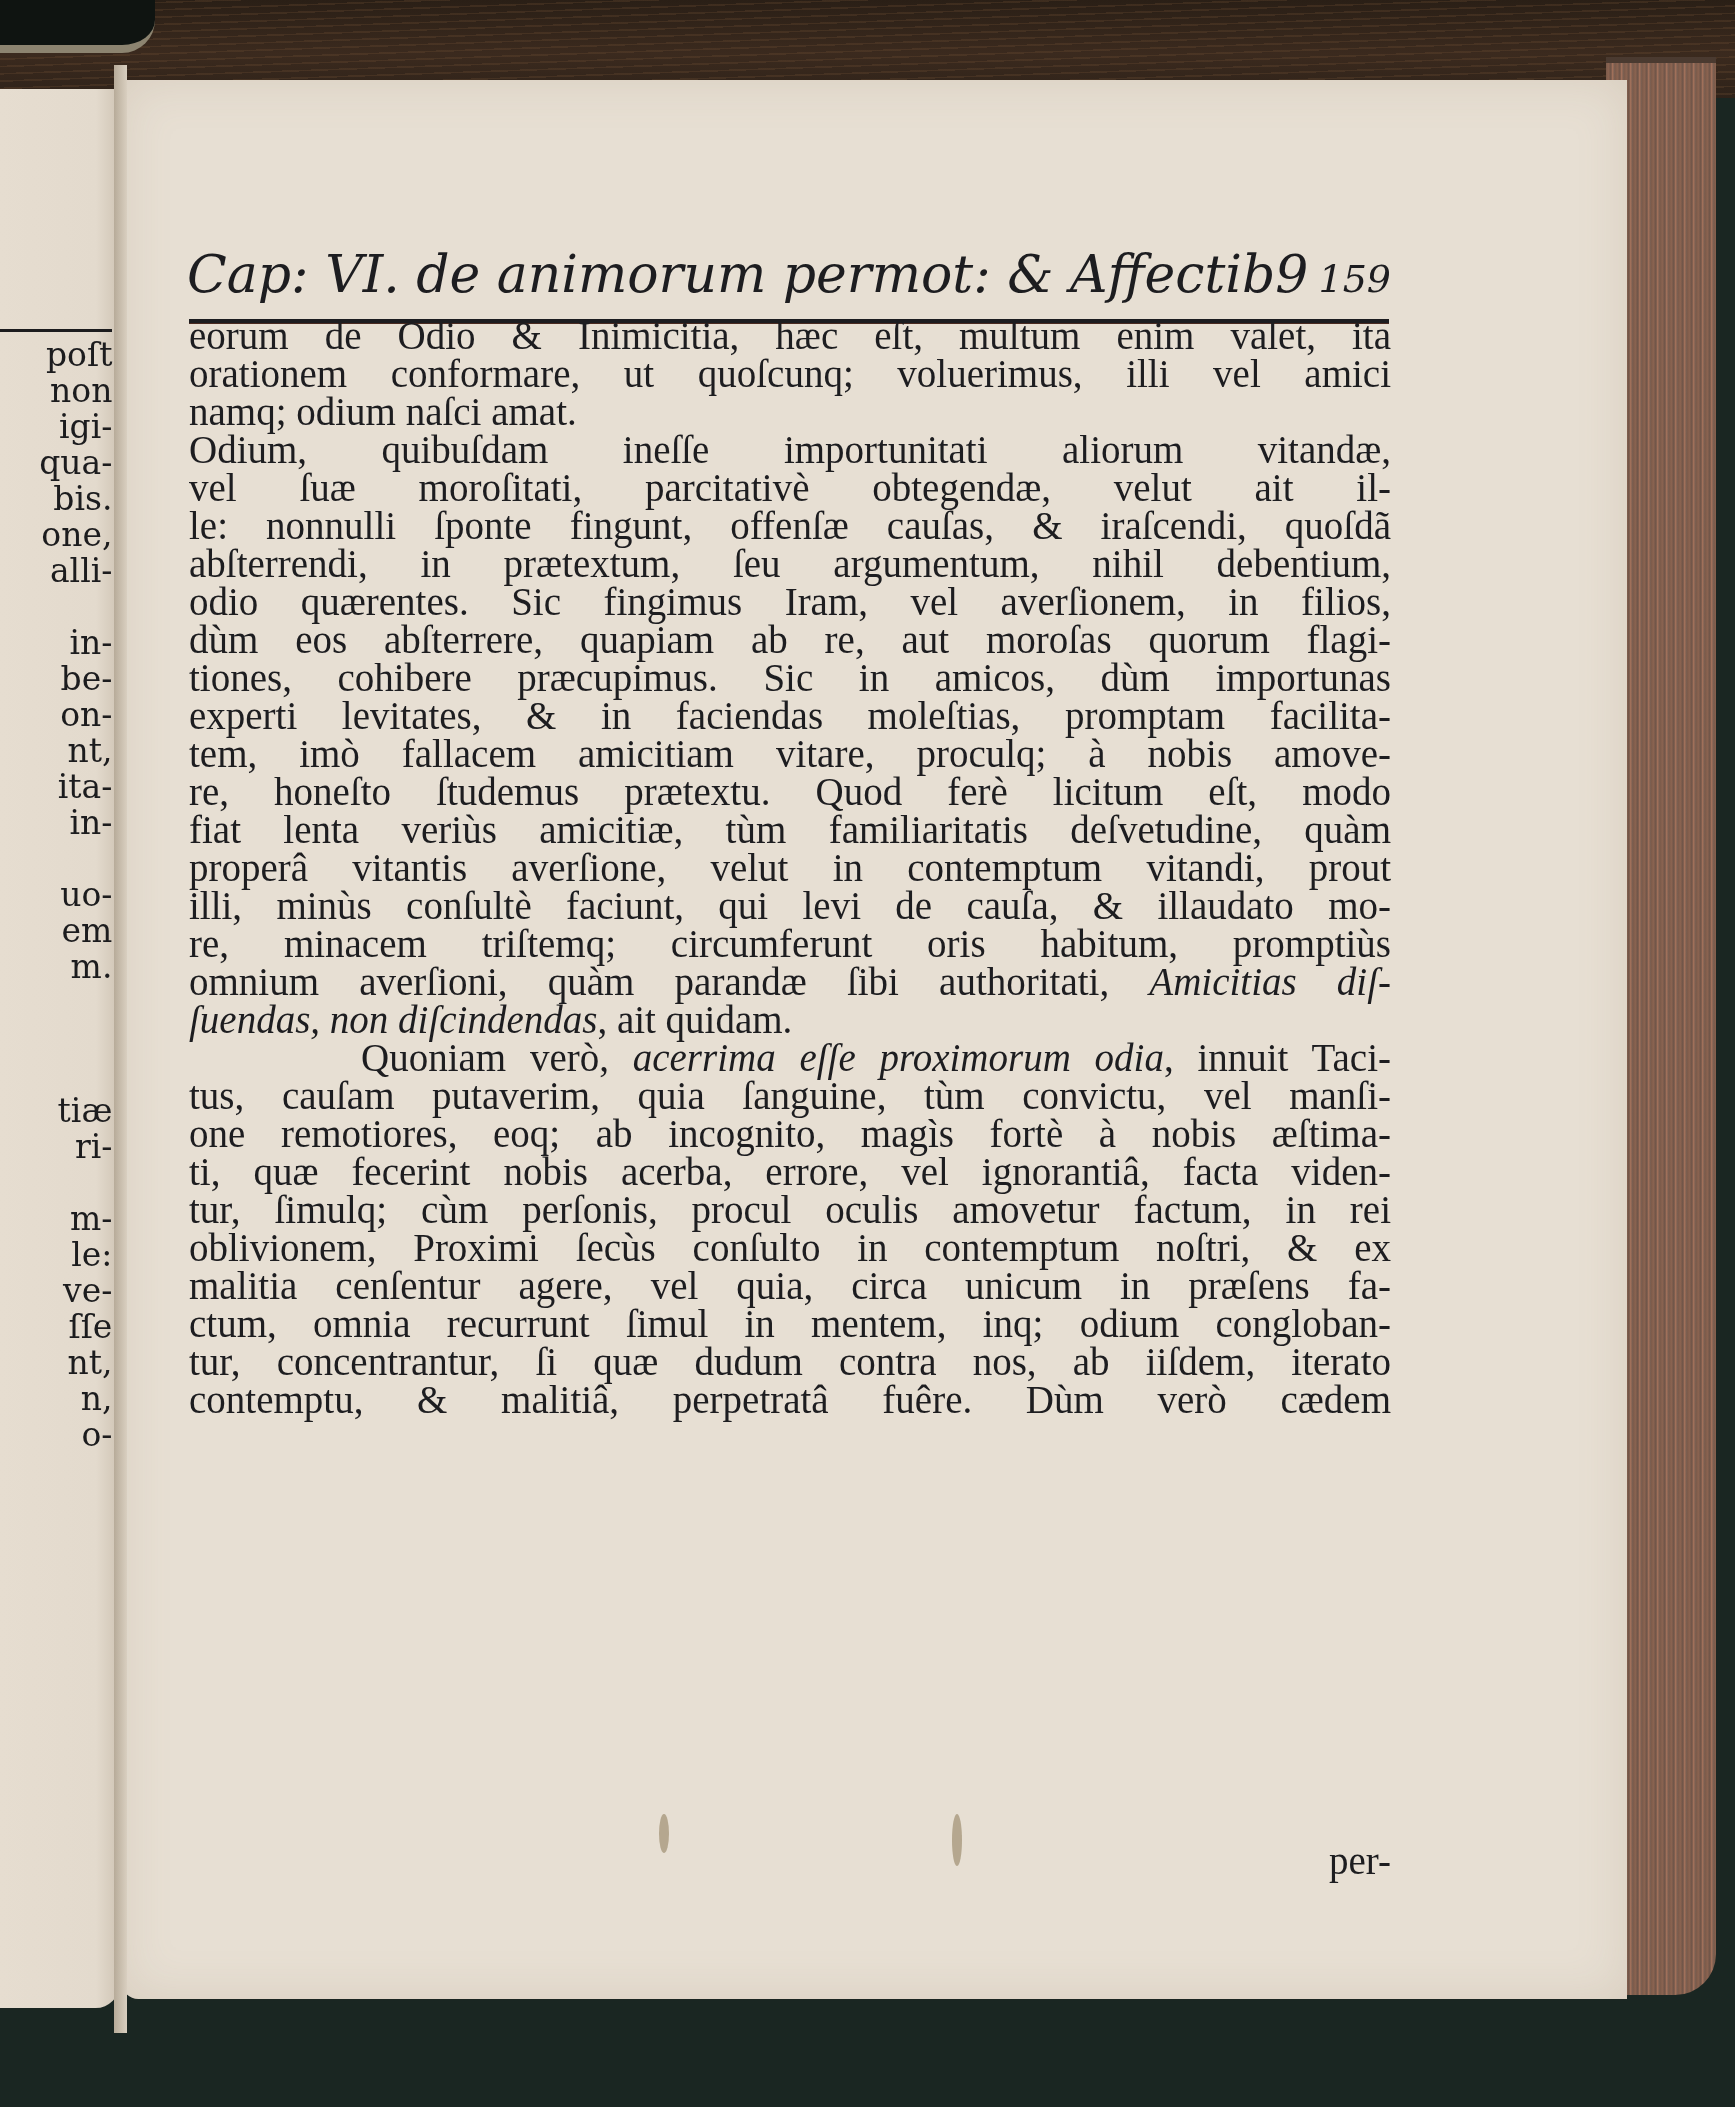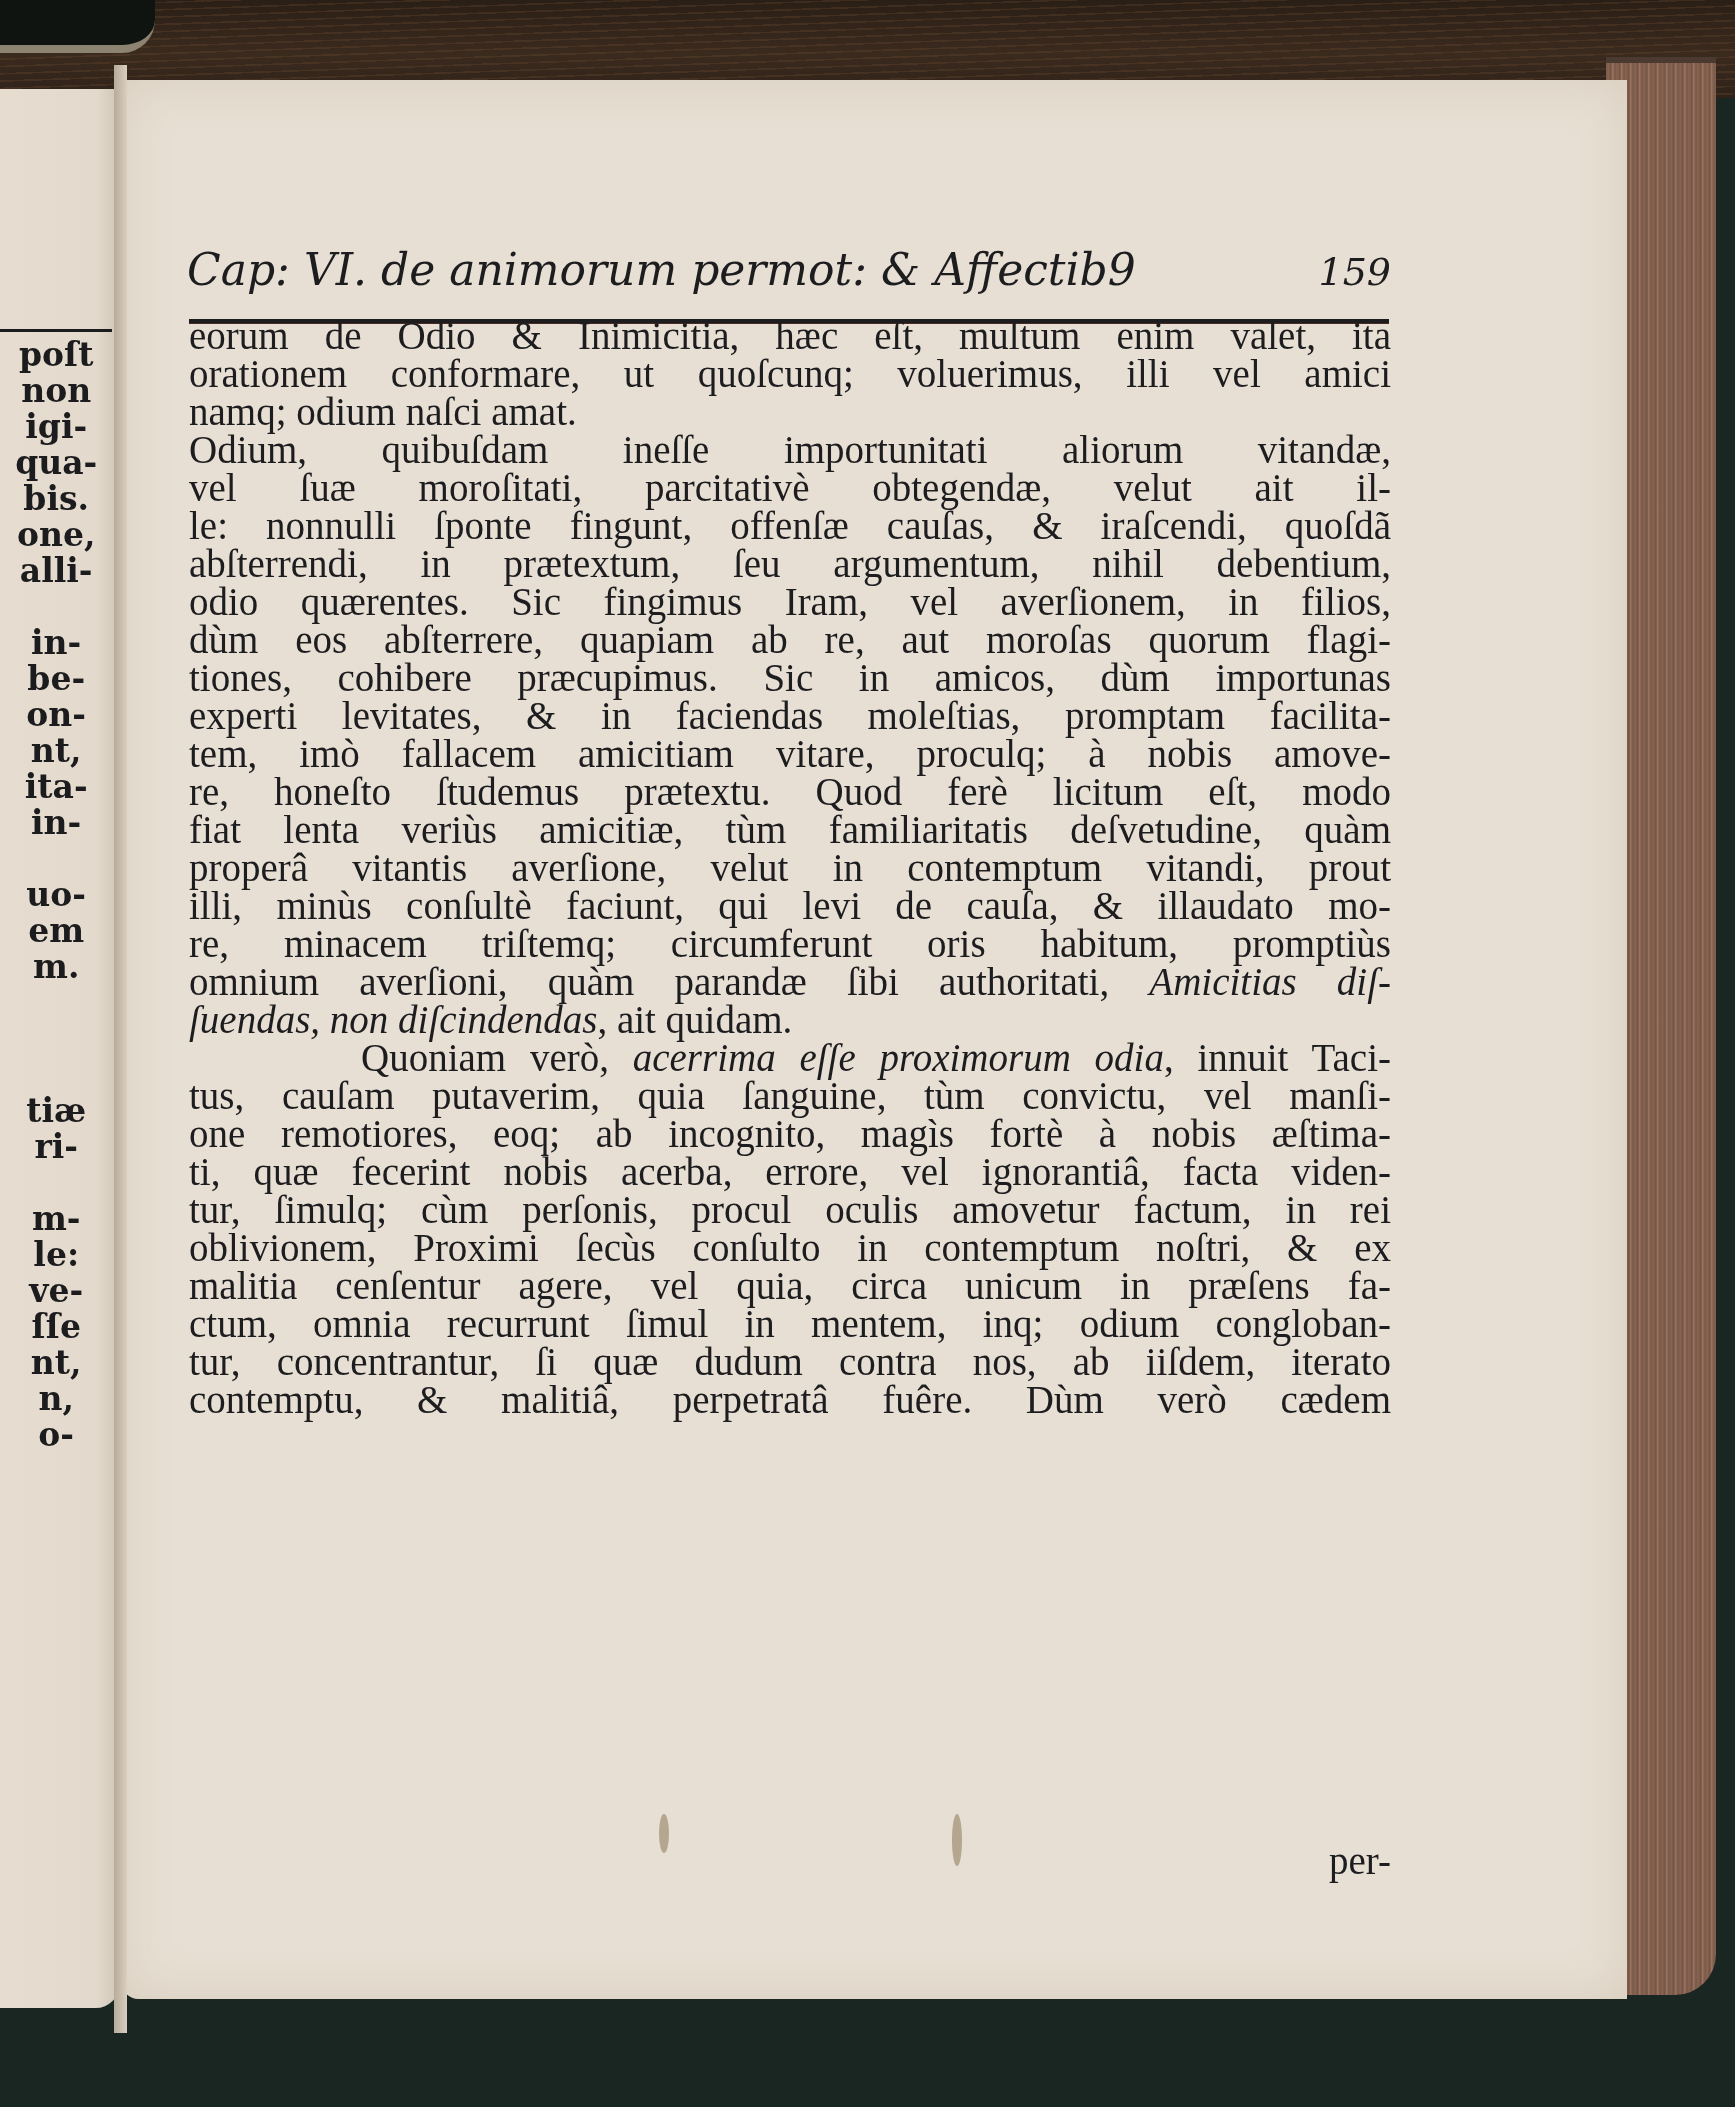--- a/index.html
+++ b/index.html
@@ -38,36 +38,36 @@
       box-shadow: inset 0 0 49px rgba(150,130,100,0.18);
     }
     .fore-edge {
       position: absolute; left: 1606px; top: 57px; width: 110px; height: 1932px;
       background: repeating-linear-gradient(90deg, #7a5a4a 0px, #8a6350 2.4px, #6d5448 4.9px, #a0705a 6.5px, #715a4e 9px);
       border-bottom-right-radius: 41px;
       border-top: 6.5px solid #4a3a30;
     }
     .left-text {
       position: absolute; left: 0; top: 329px; width: 114px;
-      font-family: "DejaVu Serif", serif; font-size: 33px; font-weight: bold;
-      color: #1c1c1e; line-height: 36px; text-align: center;
+      font-family: "DejaVu Serif", serif; font-size: 33px; font-weight: normal;
+      color: #1c1c1e; line-height: 36px; text-align: right;
     }
     .left-text .rule {
       border-top: 3.3px solid #1c1c1e; margin-bottom: 4.9px; width: 112px;
     }
     .left-text .ln { height: 36px; white-space: nowrap; padding-right: 1.6px; }
     .left-text .gap { height: 36px; }
 
     .running-head {
       position: absolute; left: 187px; top: 244px; width: 1204px;
       display: flex; align-items: baseline; justify-content: space-between;
       color: #1d1d20;
     }
     .running-head .title {
-      font-family: "DejaVu Serif", serif; font-style: italic; font-size: 44px;
+      font-family: "DejaVu Serif", serif; font-style: italic; font-size: 52px;
     }
     .running-head .folio {
       font-family: "DejaVu Serif", serif; font-size: 38px; font-style: italic;
     }
     .head-rule {
       position: absolute; left: 189px; top: 319px; width: 1200px; height: 4.1px;
       background: #1d1d20; border-bottom: 1.6px solid #4a2a20;
     }
     .body-text {
       position: absolute; left: 189px; top: 317px; width: 1202px;

